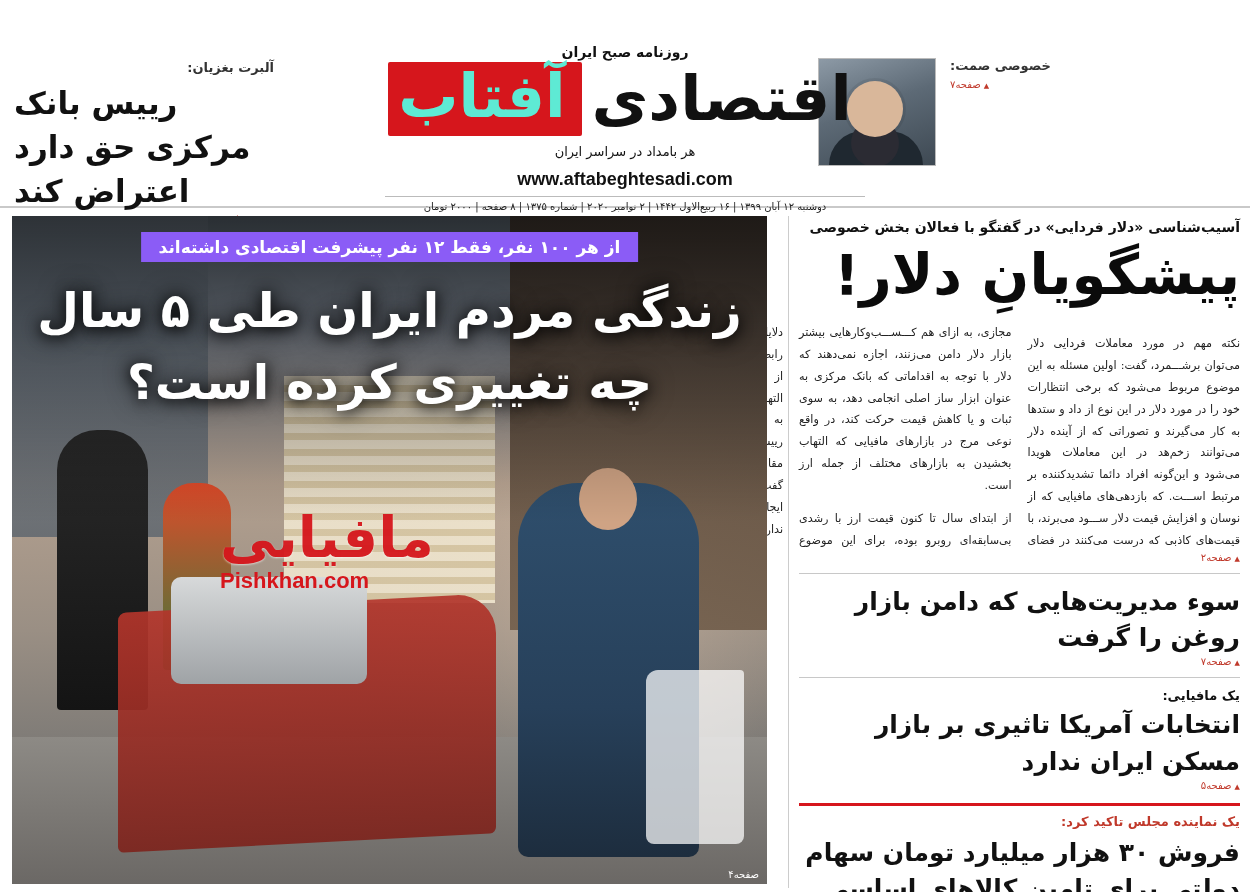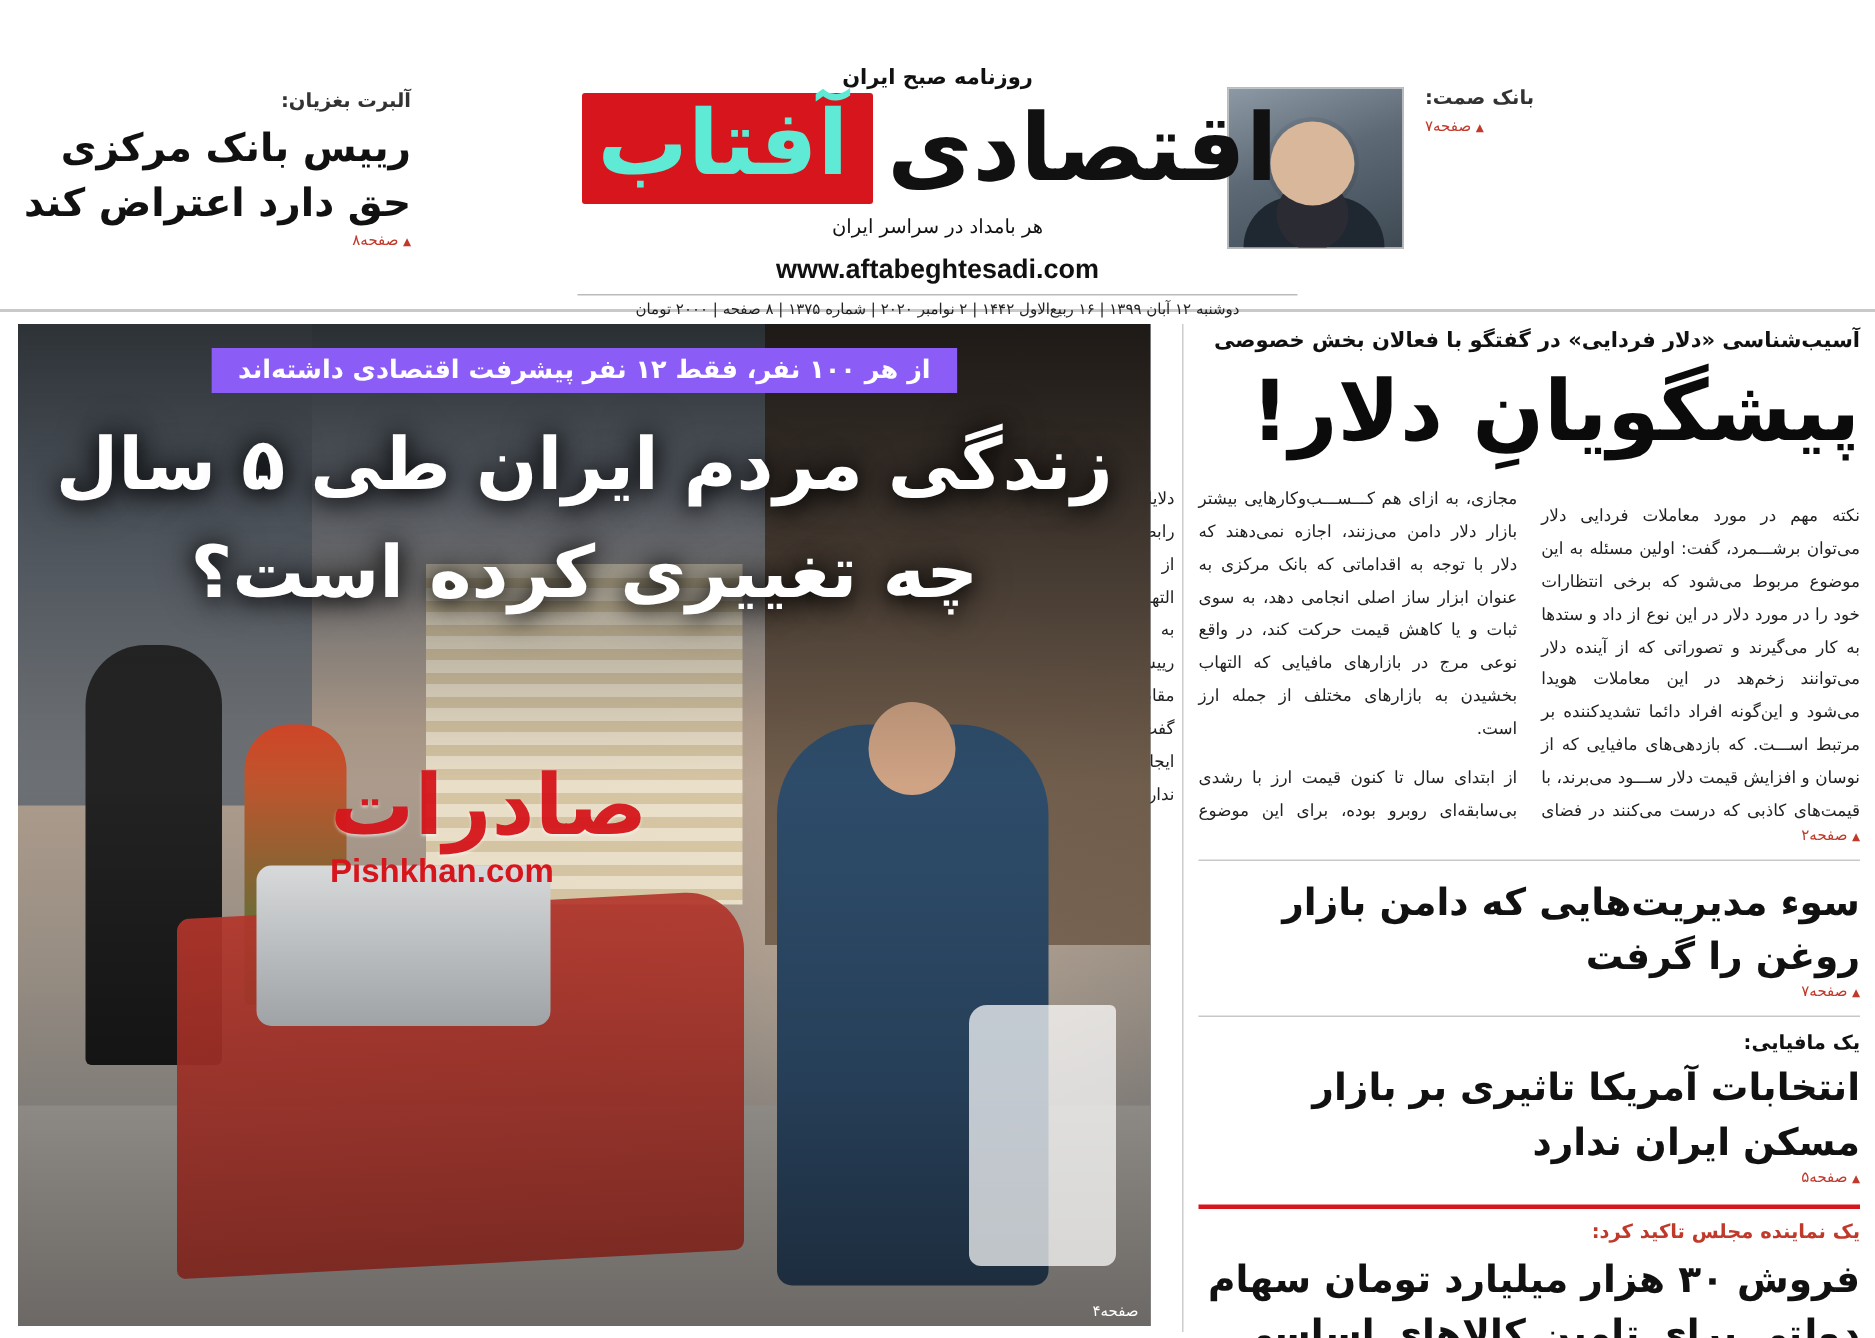--- a/index.html
+++ b/index.html
@@ -122,21 +122,21 @@
   }
 
   
   .promo-right {
     position: absolute;
     top: 60px; left: 14px;
     width: 260px;
     text-align: right;
   }
   .promo-right .kicker { text-align: right; }
-  .promo-right .promo-head { text-align: right; font-size: 26px; line-height: 1.42;}
+  .promo-right .promo-head { text-align: left; font-size: 31px; line-height: 1.42;}
   .promo-right .pagetag { text-align: right; }
 
   
   .content {
     position: absolute;
     top: 210px; left: 0;
     width: 1250px; height: 682px;
   }
 
   
@@ -312,21 +312,21 @@
 </head>
 <body>
 
 <div class="page">
 
   <div class="masthead">
 
     <div class="promo-left">
       <div class="promo-photo"></div>
       <div class="promo-text">
-        <div class="kicker">بانک صمت:</div>
+        <div class="kicker">خصوصی صمت:</div>
         <div class="pagetag">صفحه۷</div>
       </div>
     </div>
 
     <div class="nameplate">
       <div class="np-top-line">روزنامه صبح ایران</div>
       <div class="np-logo-row">
         <div class="np-word">اقتصادی</div>
         <div class="np-logo-box">آفتاب</div>
       </div>
@@ -392,18 +392,18 @@
 
       <div class="main-headline">
         <div>زندگی مردم ایران طی ۵ سال</div>
         <div>چه تغییری کرده است؟</div>
       </div>
 
       <div class="photo-pagetag">صفحه۴</div>
     </div>
 
     <div class="watermark">
-      <div class="wm-fa">صادرات</div>
+      <div class="wm-fa">مافیایی</div>
       <div class="wm-en">Pishkhan.com</div>
     </div>
 
   </div>
 </div>
 
 </body></html>

